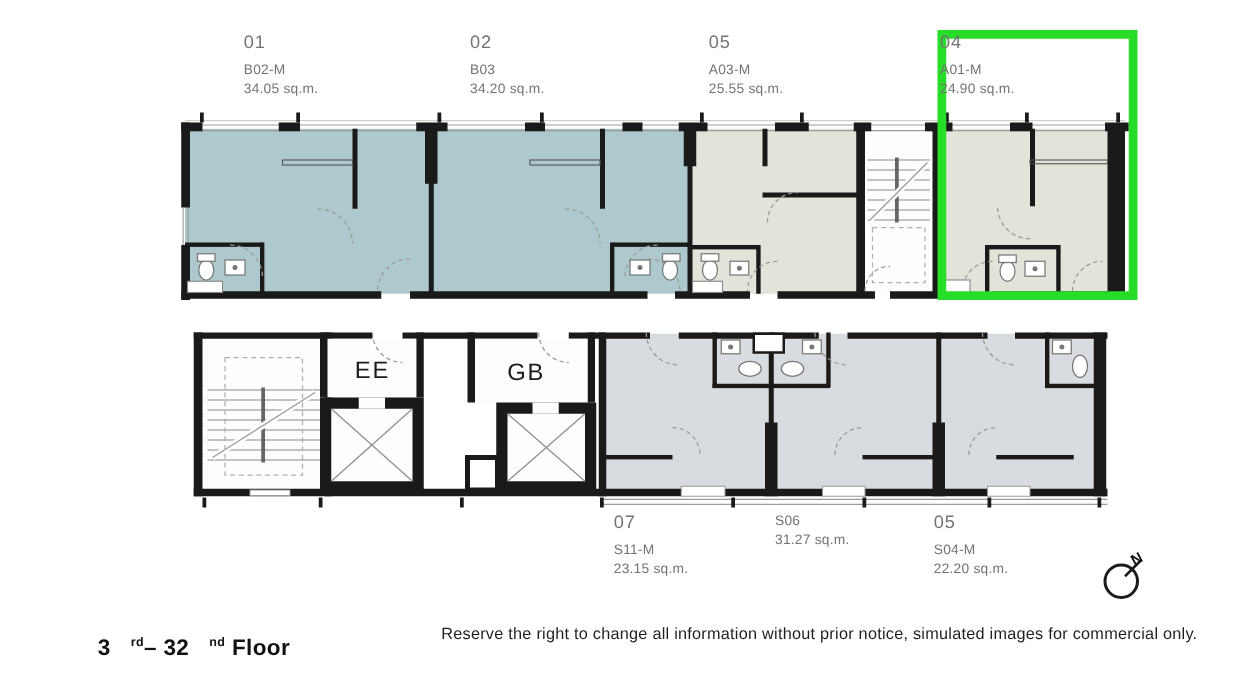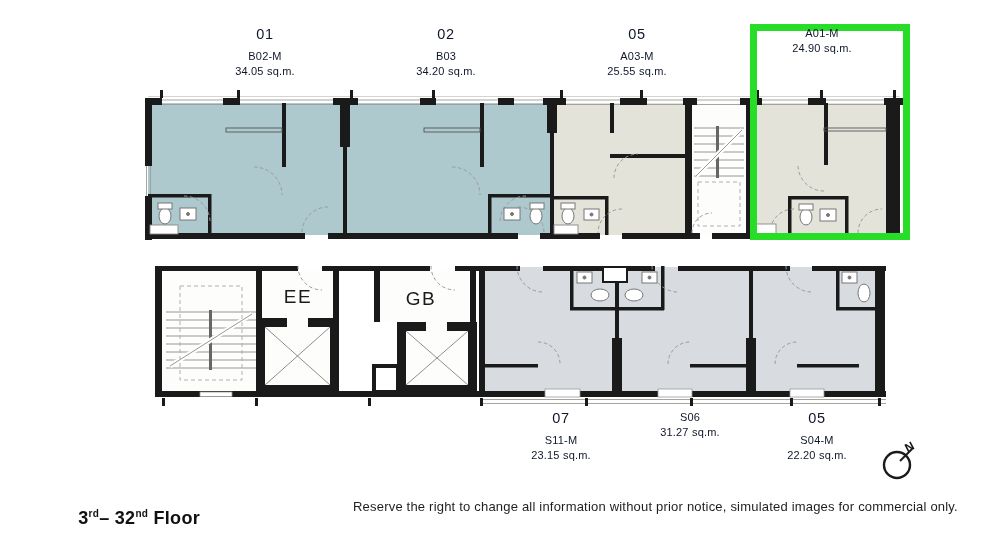--- a/index.html
+++ b/index.html
@@ -1,29 +1,29 @@
 <!DOCTYPE html>
 <html><head>
 <meta charset="utf-8">
 <style>
   html,body{margin:0;padding:0;background:#fff;}
   .canvas{position:relative;width:1000px;height:546px;background:#ffffff;
           font-family:"Liberation Sans",sans-serif;overflow:hidden;}
   svg.plan{position:absolute;left:0;top:0;width:1000px;height:546px;}
   .hl-box{position:absolute;left:750px;top:24px;width:160px;height:216px;
           border:7px solid #27dd27;box-sizing:border-box;background:transparent;}
-  .unit-label{position:absolute;text-align:center;transform:translateX(-50%);
-              color:#0f172a;width:140px;}
+  .unit-label{position:absolute;text-align:left;transform:translateX(-50%);
+              color:#737373;width:140px;}
   .unit-label .num{display:block;font-size:14.5px;font-weight:500;letter-spacing:.8px;margin-bottom:7px;}
   .unit-label .type,.unit-label .area{display:block;font-size:11px;line-height:14.5px;letter-spacing:.2px;}
   .core-label{position:absolute;transform:translateX(-50%);font-size:19px;
               letter-spacing:1.5px;color:#1b1b1b;font-weight:500;}
   .floor-label{position:absolute;left:57px;top:487px;font-size:18px;color:#111;
                font-weight:600;letter-spacing:.3px;white-space:pre;}
-  .floor-label sup{font-size:10px;}
+  .floor-label sup{font-size:10px;padding-left:16px;}
   .disclaimer{position:absolute;left:353px;top:499px;font-size:13px;color:#1f1f1f;
               white-space:nowrap;font-weight:500;letter-spacing:.2px;}
   .north-label{position:absolute;left:905px;top:440px;font-size:12px;font-weight:700;
                color:#111;transform:rotate(-28deg);}
 </style>
 </head>
 <body>
 
 <div class="canvas">
 
@@ -278,20 +278,21 @@
     <span class="num">02</span>
     <span class="type">B03</span>
     <span class="area">34.20 sq.m.</span>
   </div>
   <div class="unit-label" style="left:637px;top:26px">
     <span class="num">05</span>
     <span class="type">A03-M</span>
     <span class="area">25.55 sq.m.</span>
   </div>
   <div class="unit-label" style="left:822px;top:26px">
+    <span class="num">04</span>
     <span class="type">A01-M</span>
     <span class="area">24.90 sq.m.</span>
   </div>
   <div class="unit-label" style="left:561px;top:410px">
     <span class="num">07</span>
     <span class="type">S11-M</span>
     <span class="area">23.15 sq.m.</span>
   </div>
   <div class="unit-label" style="left:690px;top:410px">
     <span class="type">S06</span>

